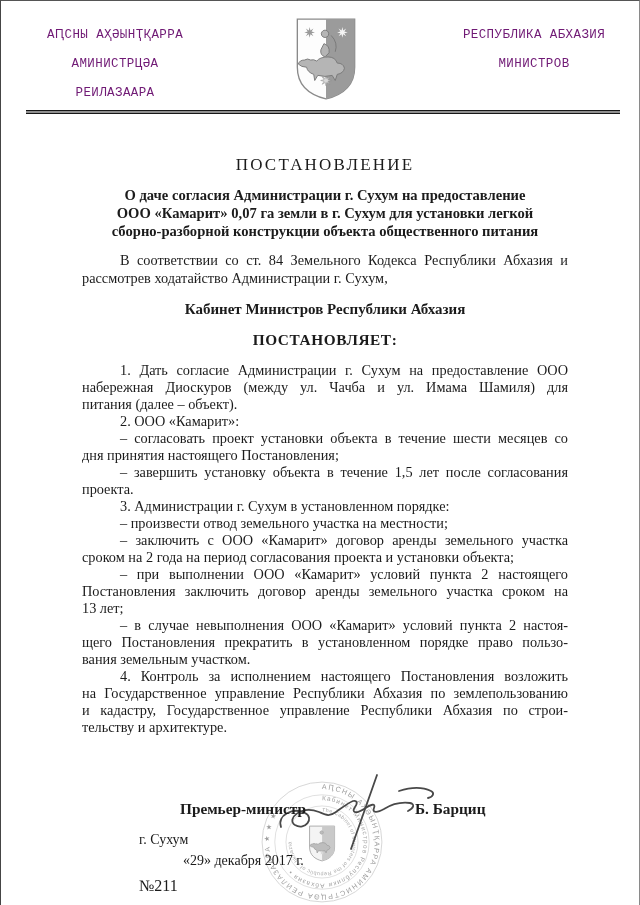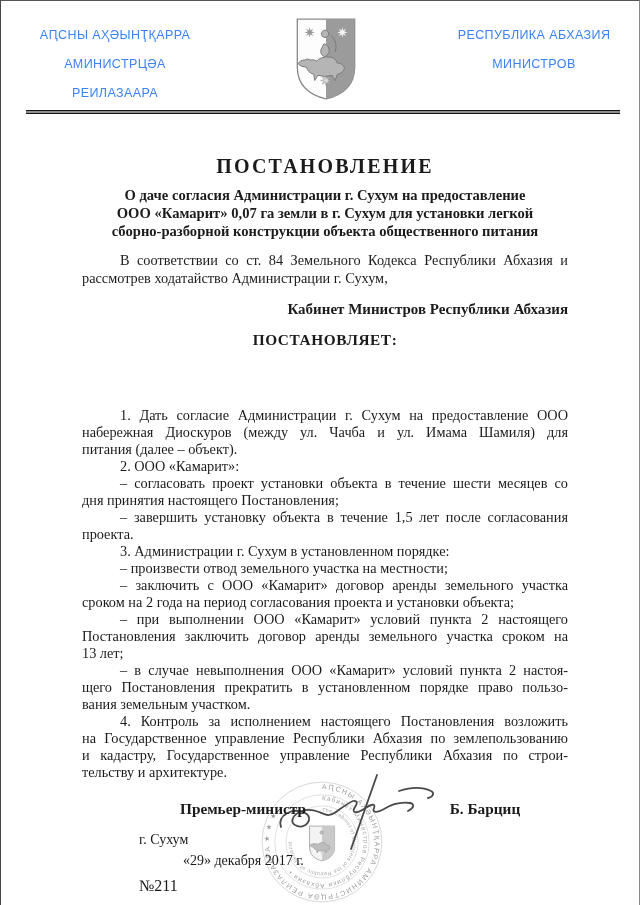--- a/index.html
+++ b/index.html
@@ -4,46 +4,46 @@
 <style>
   html,body{margin:0;padding:0;background:#ffffff;}
   .page{
     position:relative;width:640px;height:905px;background:#fff;overflow:hidden;
     font-family:"Liberation Serif","DejaVu Serif",serif;color:#1b1b1b;
     border-left:1px solid #454545;border-top:1px solid #555;border-right:1px solid #8a8a8a;
     box-sizing:border-box;
   }
   
   .hcol{position:absolute;top:20px;width:180px;text-align:center;
-    font-family:Liberation Sans, sans-serif;font-size:12.5px;
-    color:#3b82f6;letter-spacing:.4px;line-height:29px;}
+    font-family:Liberation Mono, monospace;font-size:12.5px;
+    color:#701a75;letter-spacing:.4px;line-height:29px;}
   .hcol.left{left:24px;}
   .hcol.right{left:443px;}
   .emblem{position:absolute;left:292px;top:15px;}
   .divider{position:absolute;left:25px;top:109px;width:594px;height:2px;
     background:#8e8e8e;border-top:1px solid #161616;border-bottom:1px solid #161616;}
   
   .title{position:absolute;left:81px;top:154px;width:486px;text-align:center;
-    font-weight:bold;font-size:20px;letter-spacing:2.2px;}
+    font-weight:normal;font-size:17px;letter-spacing:2.2px;}
   .subtitle{position:absolute;left:81px;top:185px;width:486px;font-weight:bold;
     font-size:14.6px;line-height:18px;}
-  .org{position:absolute;left:81px;top:300px;width:486px;text-align:right;
+  .org{position:absolute;left:81px;top:300px;width:486px;text-align:center;
     font-weight:bold;font-size:15px;}
   .resolves{position:absolute;left:81px;top:330px;width:486px;text-align:center;
     font-weight:bold;font-size:15.3px;letter-spacing:.6px;}
   
   .intro{position:absolute;left:81px;top:250px;width:486px;font-size:14.3px;line-height:18px;}
-  .bodytext{position:absolute;left:81px;top:361px;width:486px;font-size:14.3px;line-height:17px;margin-top:45px;}
+  .bodytext{position:absolute;left:81px;top:361px;width:486px;font-size:14.3px;line-height:17px;}
   .jline{display:block;text-align:justify;text-align-last:justify;}
   .para .jline:first-child{text-indent:38px;font-family:Liberation Serif, serif;}
   .para .jline:last-child{text-align-last:left;}
   .subtitle .jline,.subtitle .jline:last-child{text-align:center;text-align-last:center;text-indent:0;}
   
   .sig-position{position:absolute;left:138px;top:799px;font-weight:bold;font-size:15.3px;margin-left:41px;}
-  .sig-name{position:absolute;left:414px;top:799px;width:140px;text-align:center;
+  .sig-name{position:absolute;left:414px;top:799px;width:140px;text-align:left;
     font-weight:bold;font-size:15.3px;}
   .f-city{position:absolute;left:138px;top:831px;font-size:14px;}
   .f-date{position:absolute;left:138px;top:852px;font-size:14px;margin-left:44px;}
   .f-number{position:absolute;left:138px;top:876px;font-size:16px;}
   .stamp{position:absolute;left:255px;top:775px;}
   .autograph{position:absolute;left:250px;top:748px;}
   .stext{font-family:"Liberation Sans","DejaVu Sans",sans-serif;}
 </style>
 </head>
 <body>

